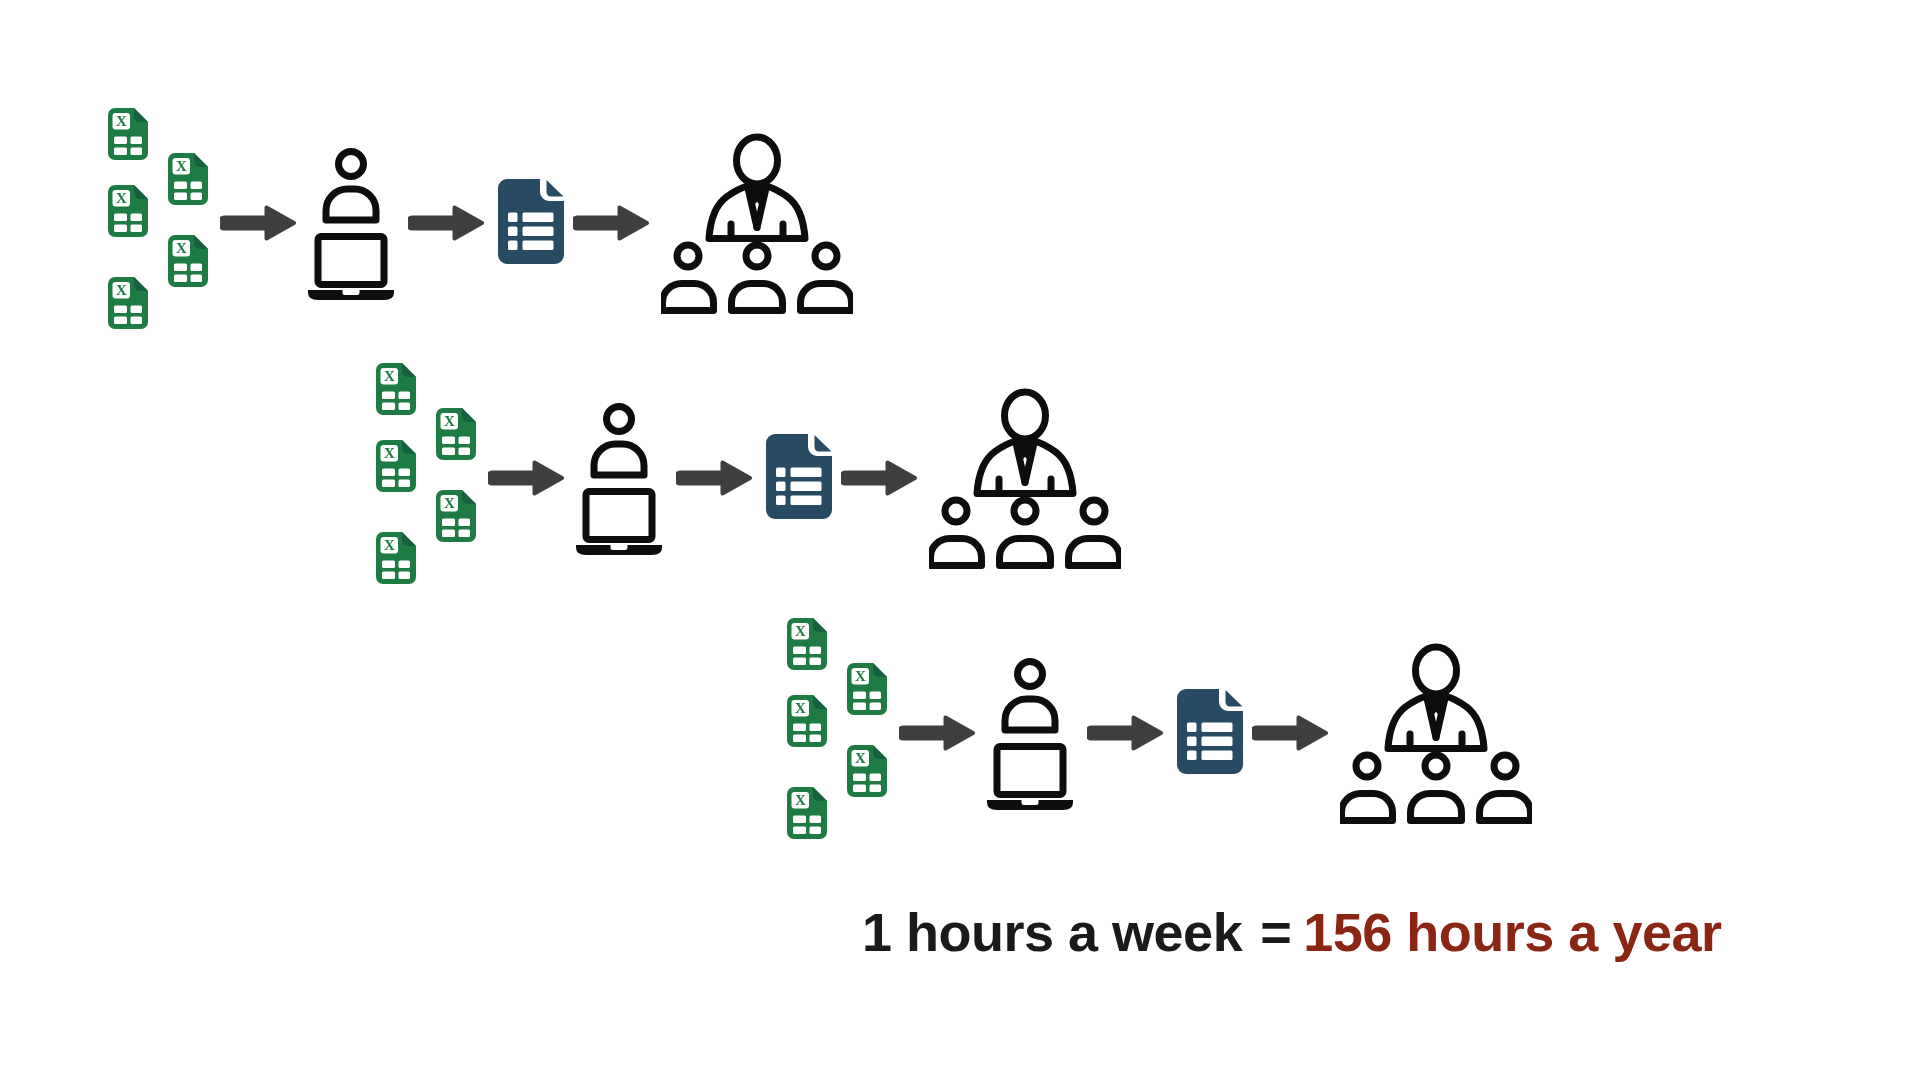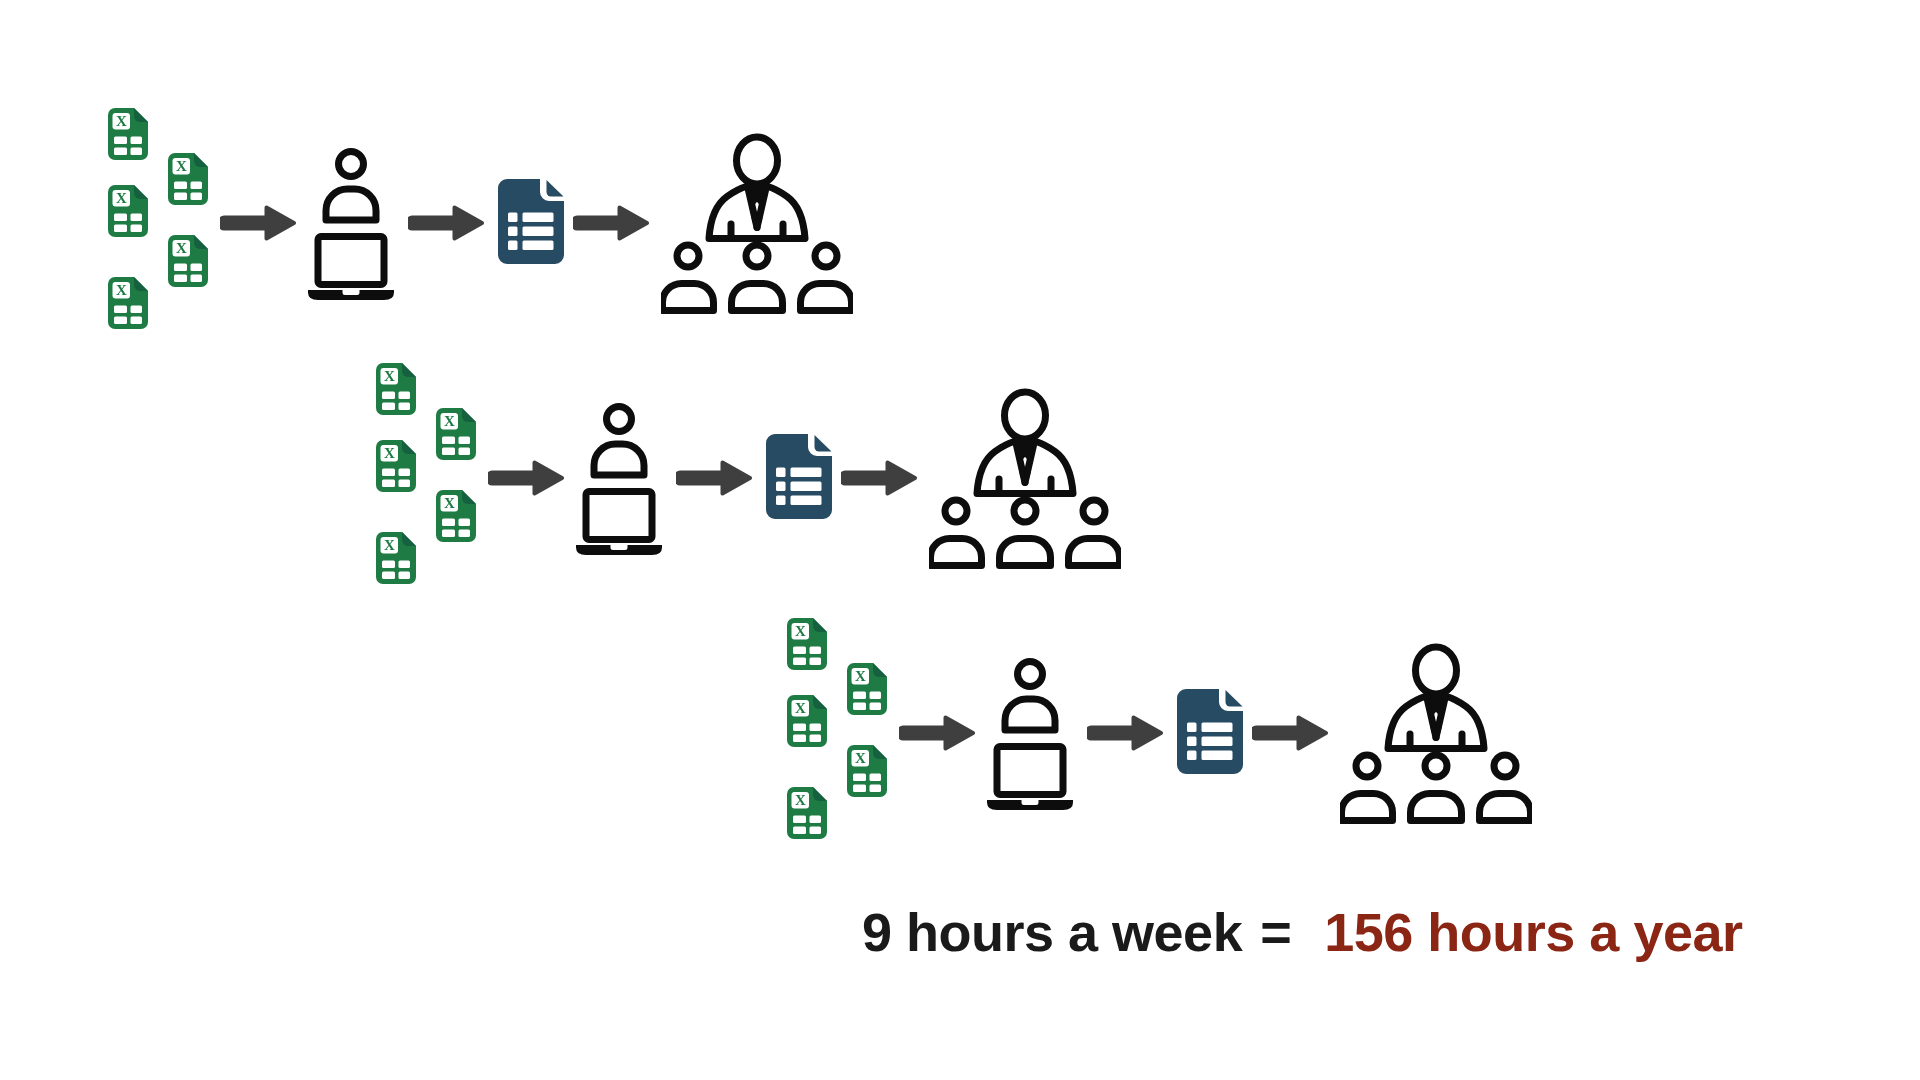--- a/index.html
+++ b/index.html
@@ -35,21 +35,21 @@
   .doc{left:390px;top:71px;width:66px;height:85px;}
   .team{left:553px;top:22px;width:192px;height:184px;}
   #row-1{left:108px;top:108px;}
   #row-2{left:376px;top:363px;}
   #row-3{left:787px;top:618px;}
   #caption{
     position:absolute;left:862px;top:901px;white-space:nowrap;
     font-size:54px;font-weight:700;letter-spacing:-0.5px;color:var(--caption-black);
   }
   #caption .eq{margin:0 12px 0 18px;}
-  #caption .red{color:var(--caption-red);margin-left:21px;}
+  #caption .red{color:var(--caption-red);}
 </style>
 </head>
 <body>
 
 <svg width="0" height="0" style="position:absolute" aria-hidden="true">
   <defs>
     <symbol id="sym-excel" viewBox="0 0 40 52">
       <path d="M7 0 H26 L40 14 V45 a7 7 0 0 1 -7 7 H7 a7 7 0 0 1 -7 -7 V7 a7 7 0 0 1 7 -7 Z" fill="var(--spreadsheet-green)"></path>
       <path d="M26 0 V8 a6 6 0 0 0 6 6 H40 Z" fill="var(--spreadsheet-fold-green)"></path>
       <rect x="4.5" y="5" width="17.5" height="16.5" rx="3" fill="#fff"></rect>
@@ -283,16 +283,16 @@
         </svg>
       </span>
     <span class="icon team">
         <svg>
           <use href="#sym-team"></use>
         </svg>
       </span>
   </div>
 
   <div id="caption">
-    <span>9 hours a week</span><span class="eq">=</span><span class="red">156 hours a year</span>
+    <span>1 hours a week</span><span class="eq">=</span><span class="red">156 hours a year</span>
   </div>
 
 </div>
 
 </body></html>

